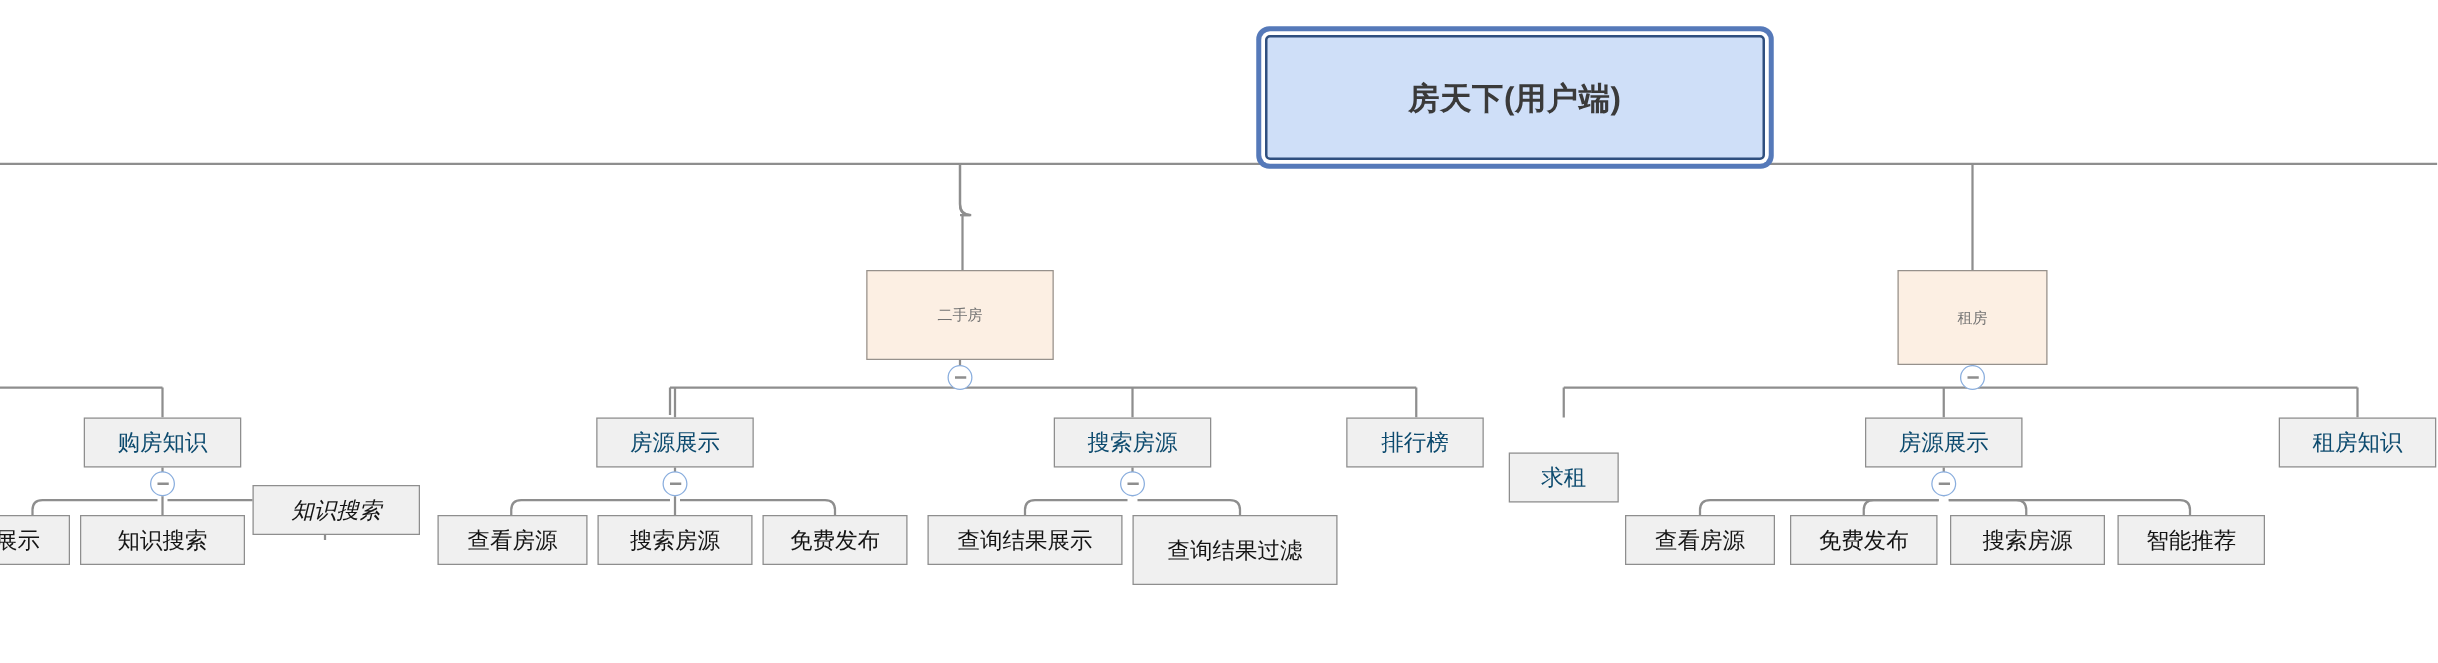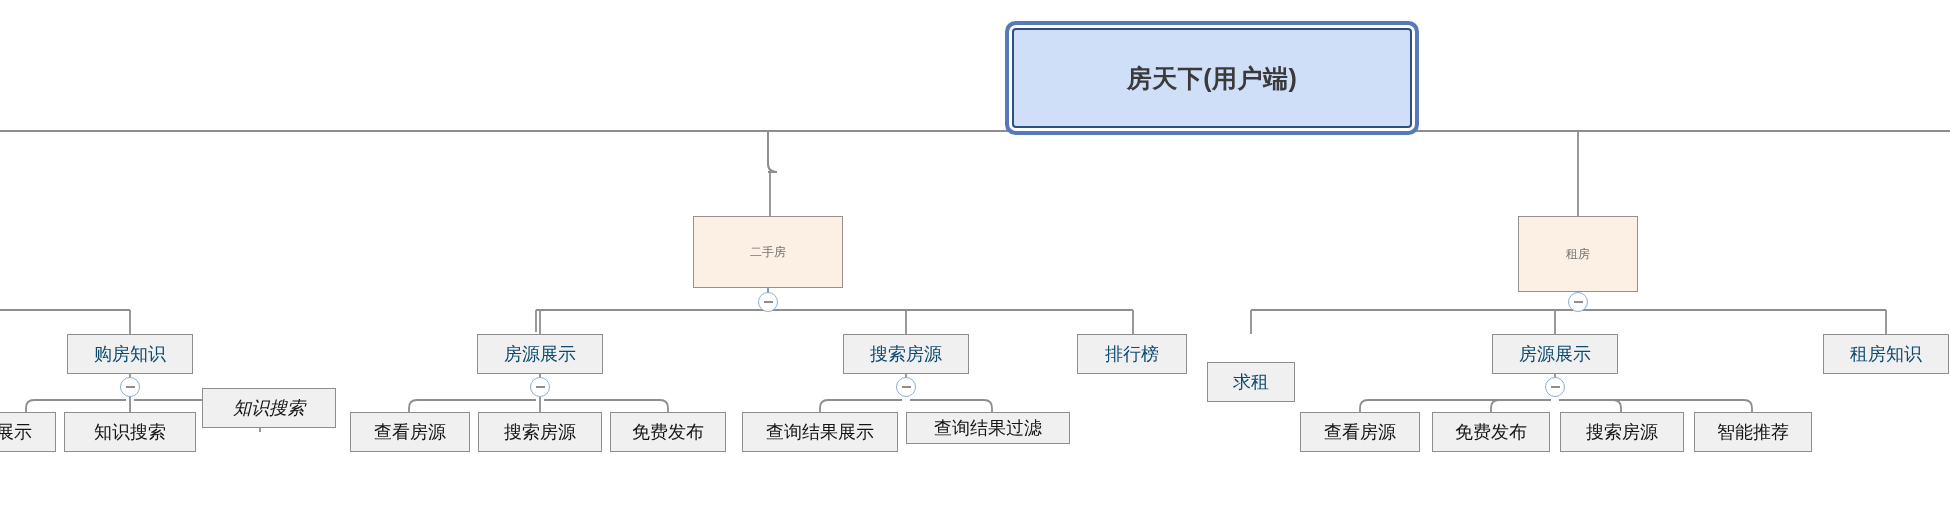--- a/index.html
+++ b/index.html
@@ -222,21 +222,21 @@
   <div class="node leaf" style="left:478px; top:412px; width:124px; height:40px;">
     <span>搜索房源</span>
   </div>
   <div class="node leaf" style="left:610px; top:412px; width:116px; height:40px;">
     <span>免费发布</span>
   </div>
 
   <div class="node leaf" style="left:742px; top:412px; width:156px; height:40px;">
     <span>查询结果展示</span>
   </div>
-  <div class="node leaf" style="left:906px; top:412px; width:164px; height:32px;text-align:right;">
+  <div class="node leaf" style="left:906px; top:412px; width:164px; height:56px;text-align:right;">
     <span>查询结果过滤</span>
   </div>
 
   <div class="node leaf" style="left:1300px; top:412px; width:120px; height:40px;">
     <span>查看房源</span>
   </div>
   <div class="node leaf" style="left:1432px; top:412px; width:118px; height:40px;">
     <span>免费发布</span>
   </div>
   <div class="node leaf" style="left:1560px; top:412px; width:124px; height:40px;">

